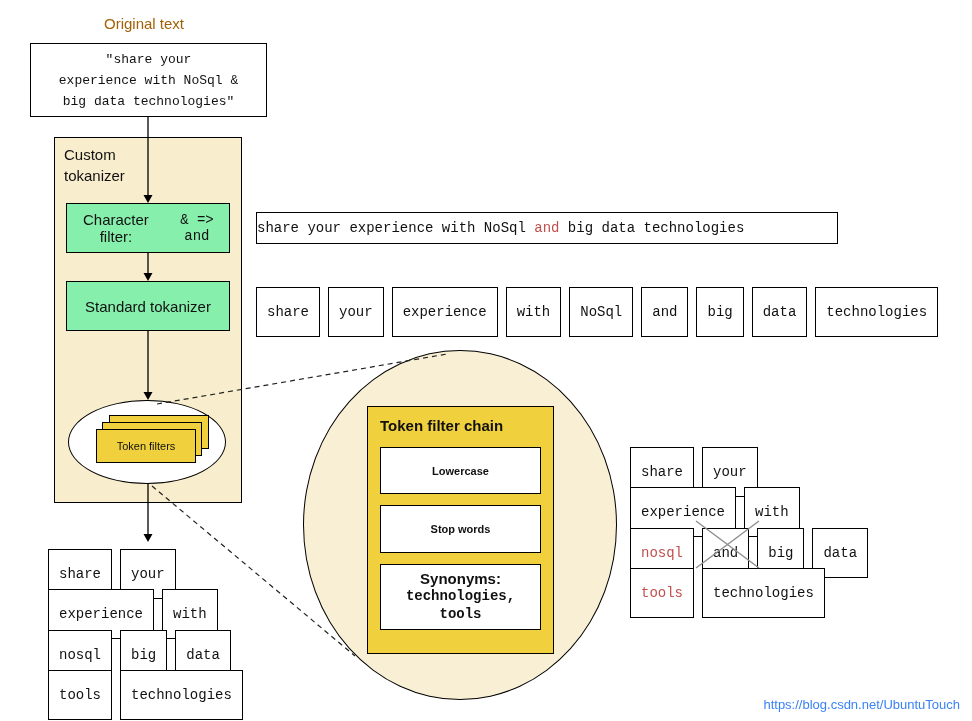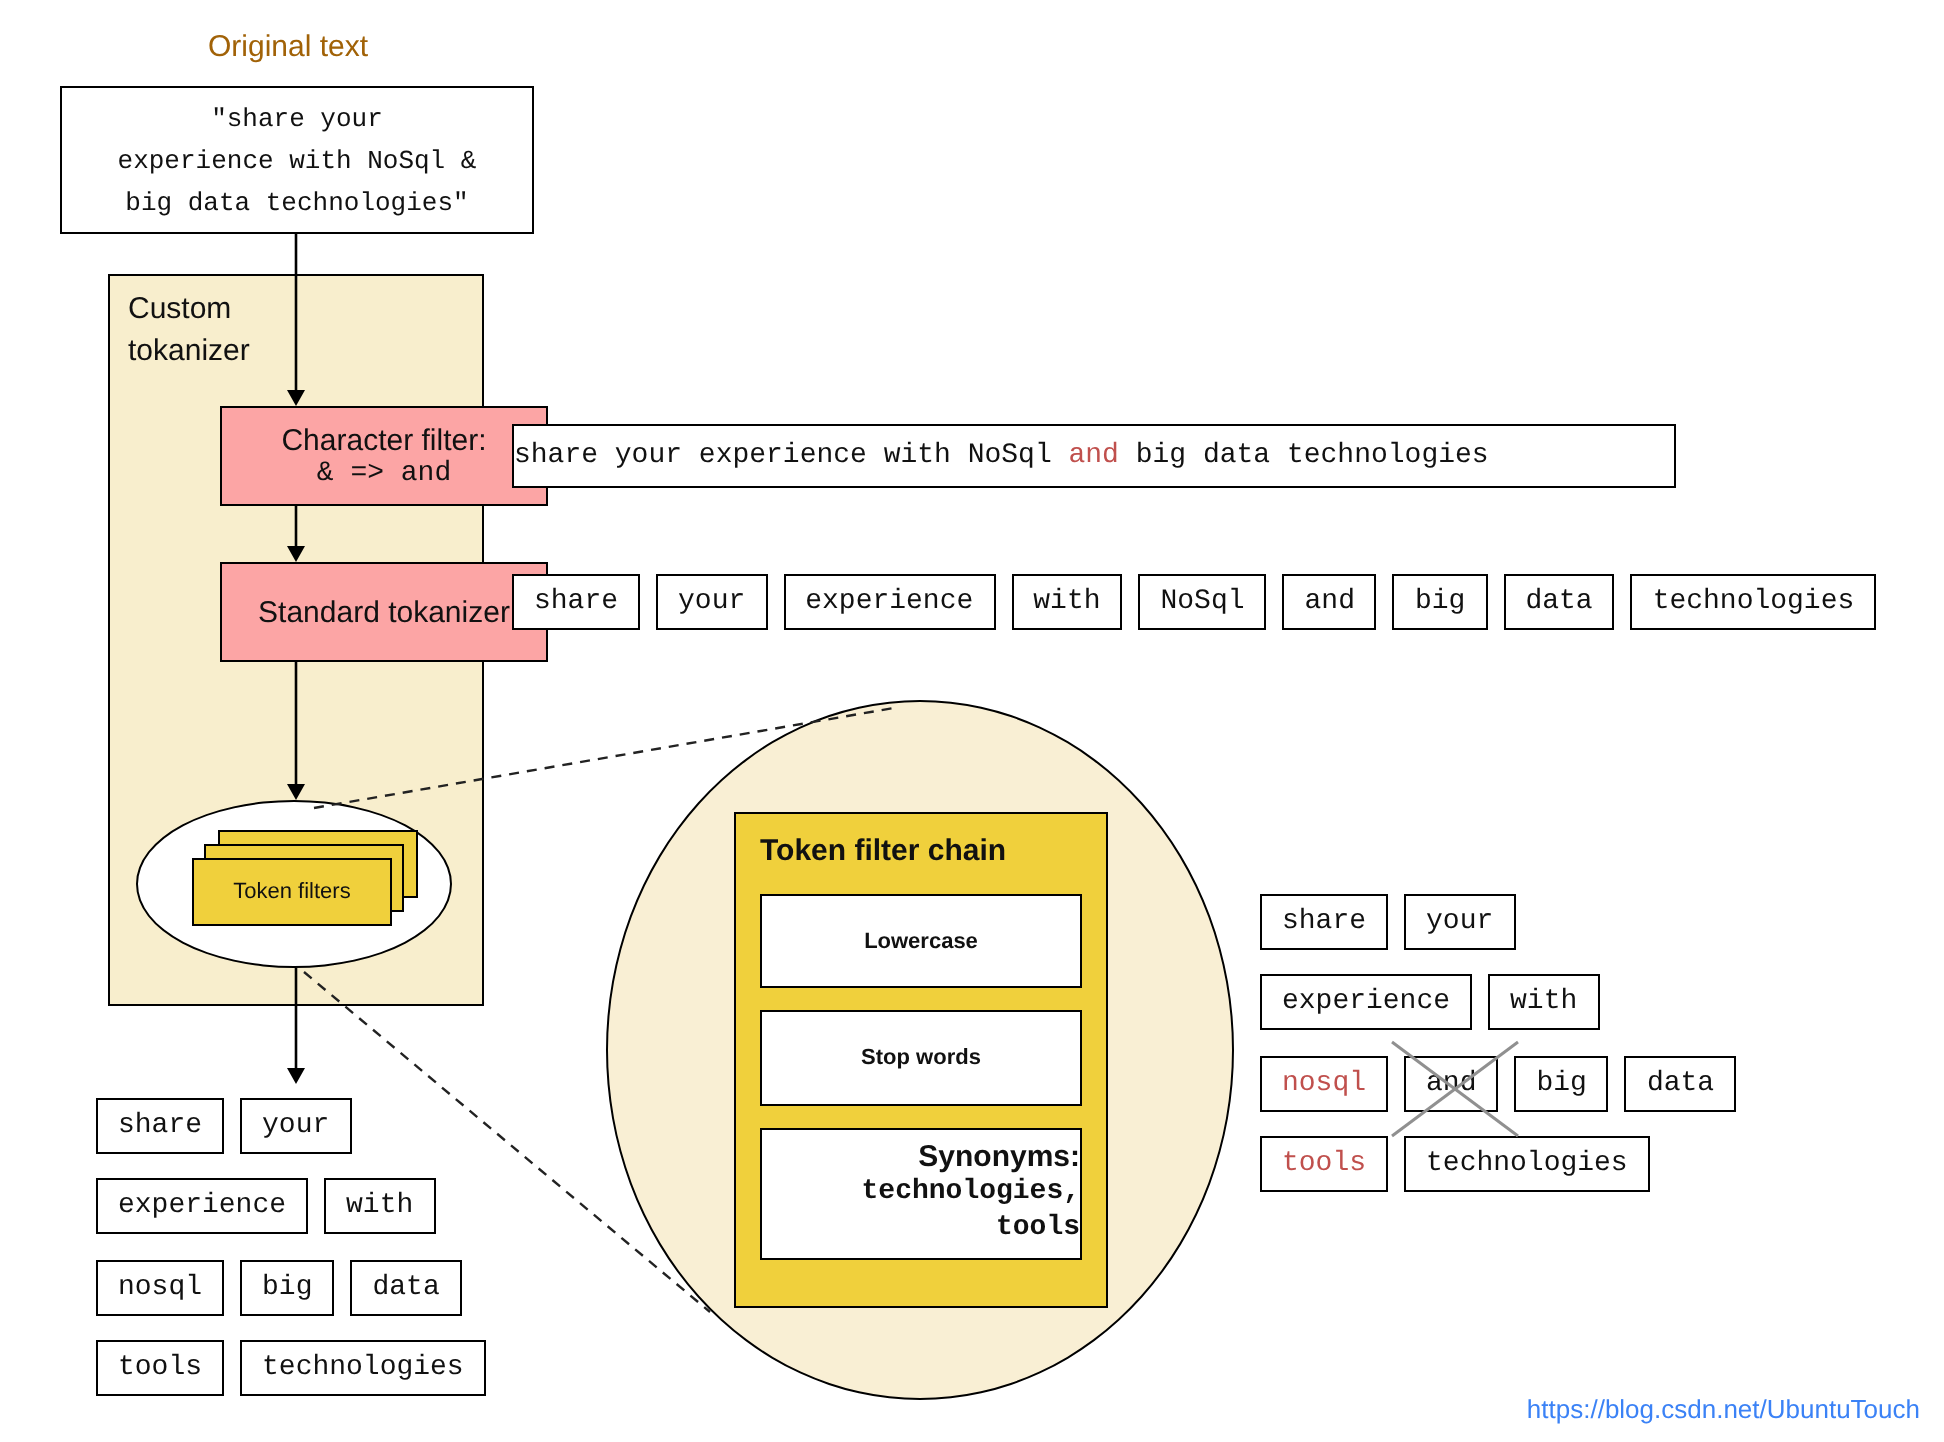--- a/index.html
+++ b/index.html
@@ -21,24 +21,23 @@
     font-size:13px; line-height:21px; text-align:center;
   }
 
   .analyzer {
     left:54px; top:137px; width:188px; height:366px;
     background:#f8eecd; border:1px solid #000;
   }
   .analyzer-title { left:64px; top:144px; font-size:15px; line-height:21px; }
 
   .gold-box {
-    background:#fca5a5; border:1px solid #000;
-    display:flex; flex-direction:column; justify-content:center; align-items:center;
+    background:#86efac; border:1px solid #000;
+    display:flex; flex-direction:row; justify-content:center; align-items:center;
     text-align:center;
-    margin-left:44px;
   }
   .charfilter { left:66px; top:203px; width:164px; height:50px; }
   .charfilter .t1 { font-size:15px; }
   .charfilter .t2 { font-size:14px; }
   .tokenizer { left:66px; top:281px; width:164px; height:50px; font-size:15px; }
 
   .small-ellipse {
     left:68px; top:400px; width:158px; height:84px;
     background:#fff; border:1px solid #000; border-radius:50%;
   }
@@ -56,21 +55,21 @@
     left:256px; top:212px; width:582px; height:32px;
     border:1px solid #000; background:#fff;
     display:flex; align-items:center; 
     font-size:14px; white-space:pre;
   }
 
   .token-row { display:flex; gap:8px; }
   .tok {
     display:inline-flex; align-items:center; justify-content:center;
     border:1px solid #000; background:#fff;
-    padding:5px 10px; font-size:14px; white-space:nowrap;
+    padding:16px 10px; font-size:14px; white-space:nowrap;
     font-family:"Liberation Mono","DejaVu Sans Mono", monospace;
   }
   .tok.red { color:#c0504d; }
   .tok.crossed { position:relative; }
 
   .big-ellipse {
     left:303px; top:350px; width:314px; height:350px;
     background:#f9efd4; border:1px solid #000; border-radius:50%;
   }
   .chain {
@@ -79,21 +78,21 @@
     padding:10px 12px 12px 12px;
     display:flex; flex-direction:column;font-weight:bold;
   }
   .chain-title { font-size:15px; margin-bottom:13px; }
   .chain-item {
     background:#fff; border:1px solid #000; margin-bottom:11px;
     display:flex; flex-direction:column; justify-content:center; align-items:center;
     text-align:center;
   }
   .chain-item.small { height:50px; font-size:11px; }
-  .chain-item.large { height:70px;align-items:flex-end; }
+  .chain-item.large { height:70px; }
   .chain-item .syn-title { font-size:15px; }
   .chain-item .syn-line { font-size:14px; line-height:18px; }
 
   svg.overlay { position:absolute; left:0; top:0; z-index:9; pointer-events:none; }
 
   .watermark {
     left:660px; top:697px; width:300px; text-align:right;
     color:#3b82f6; font-size:13px;
   }
 </style>

